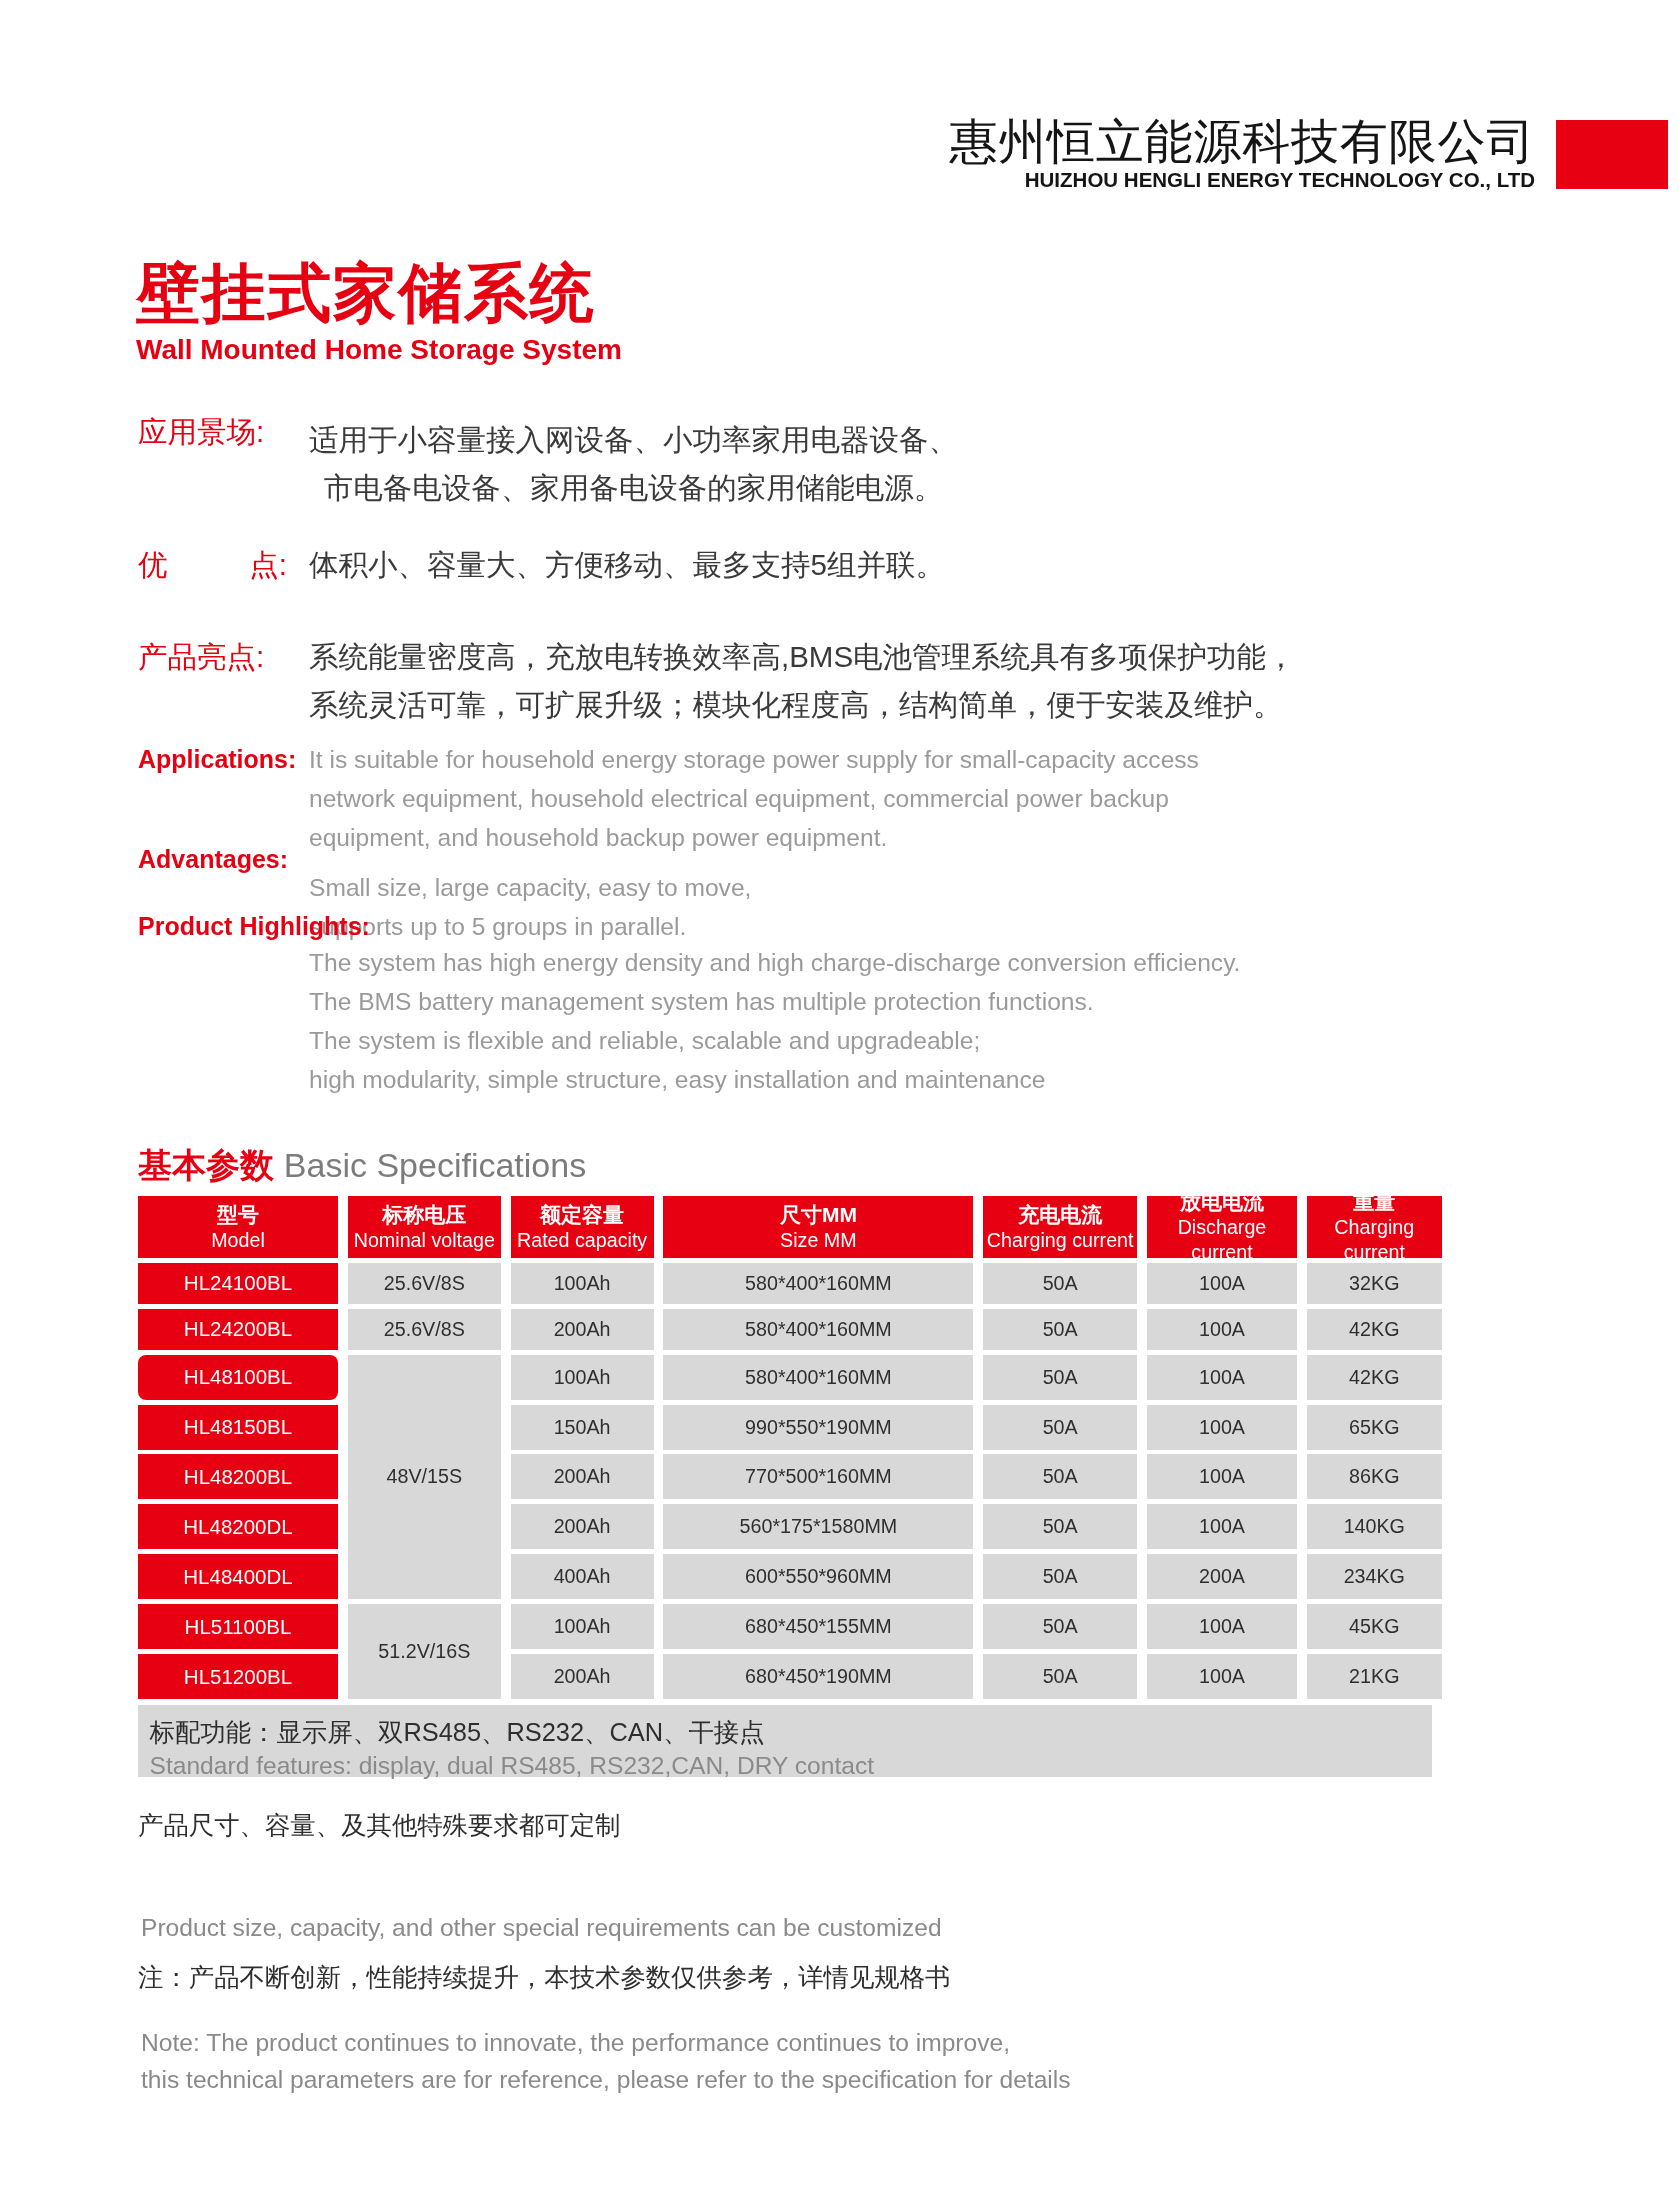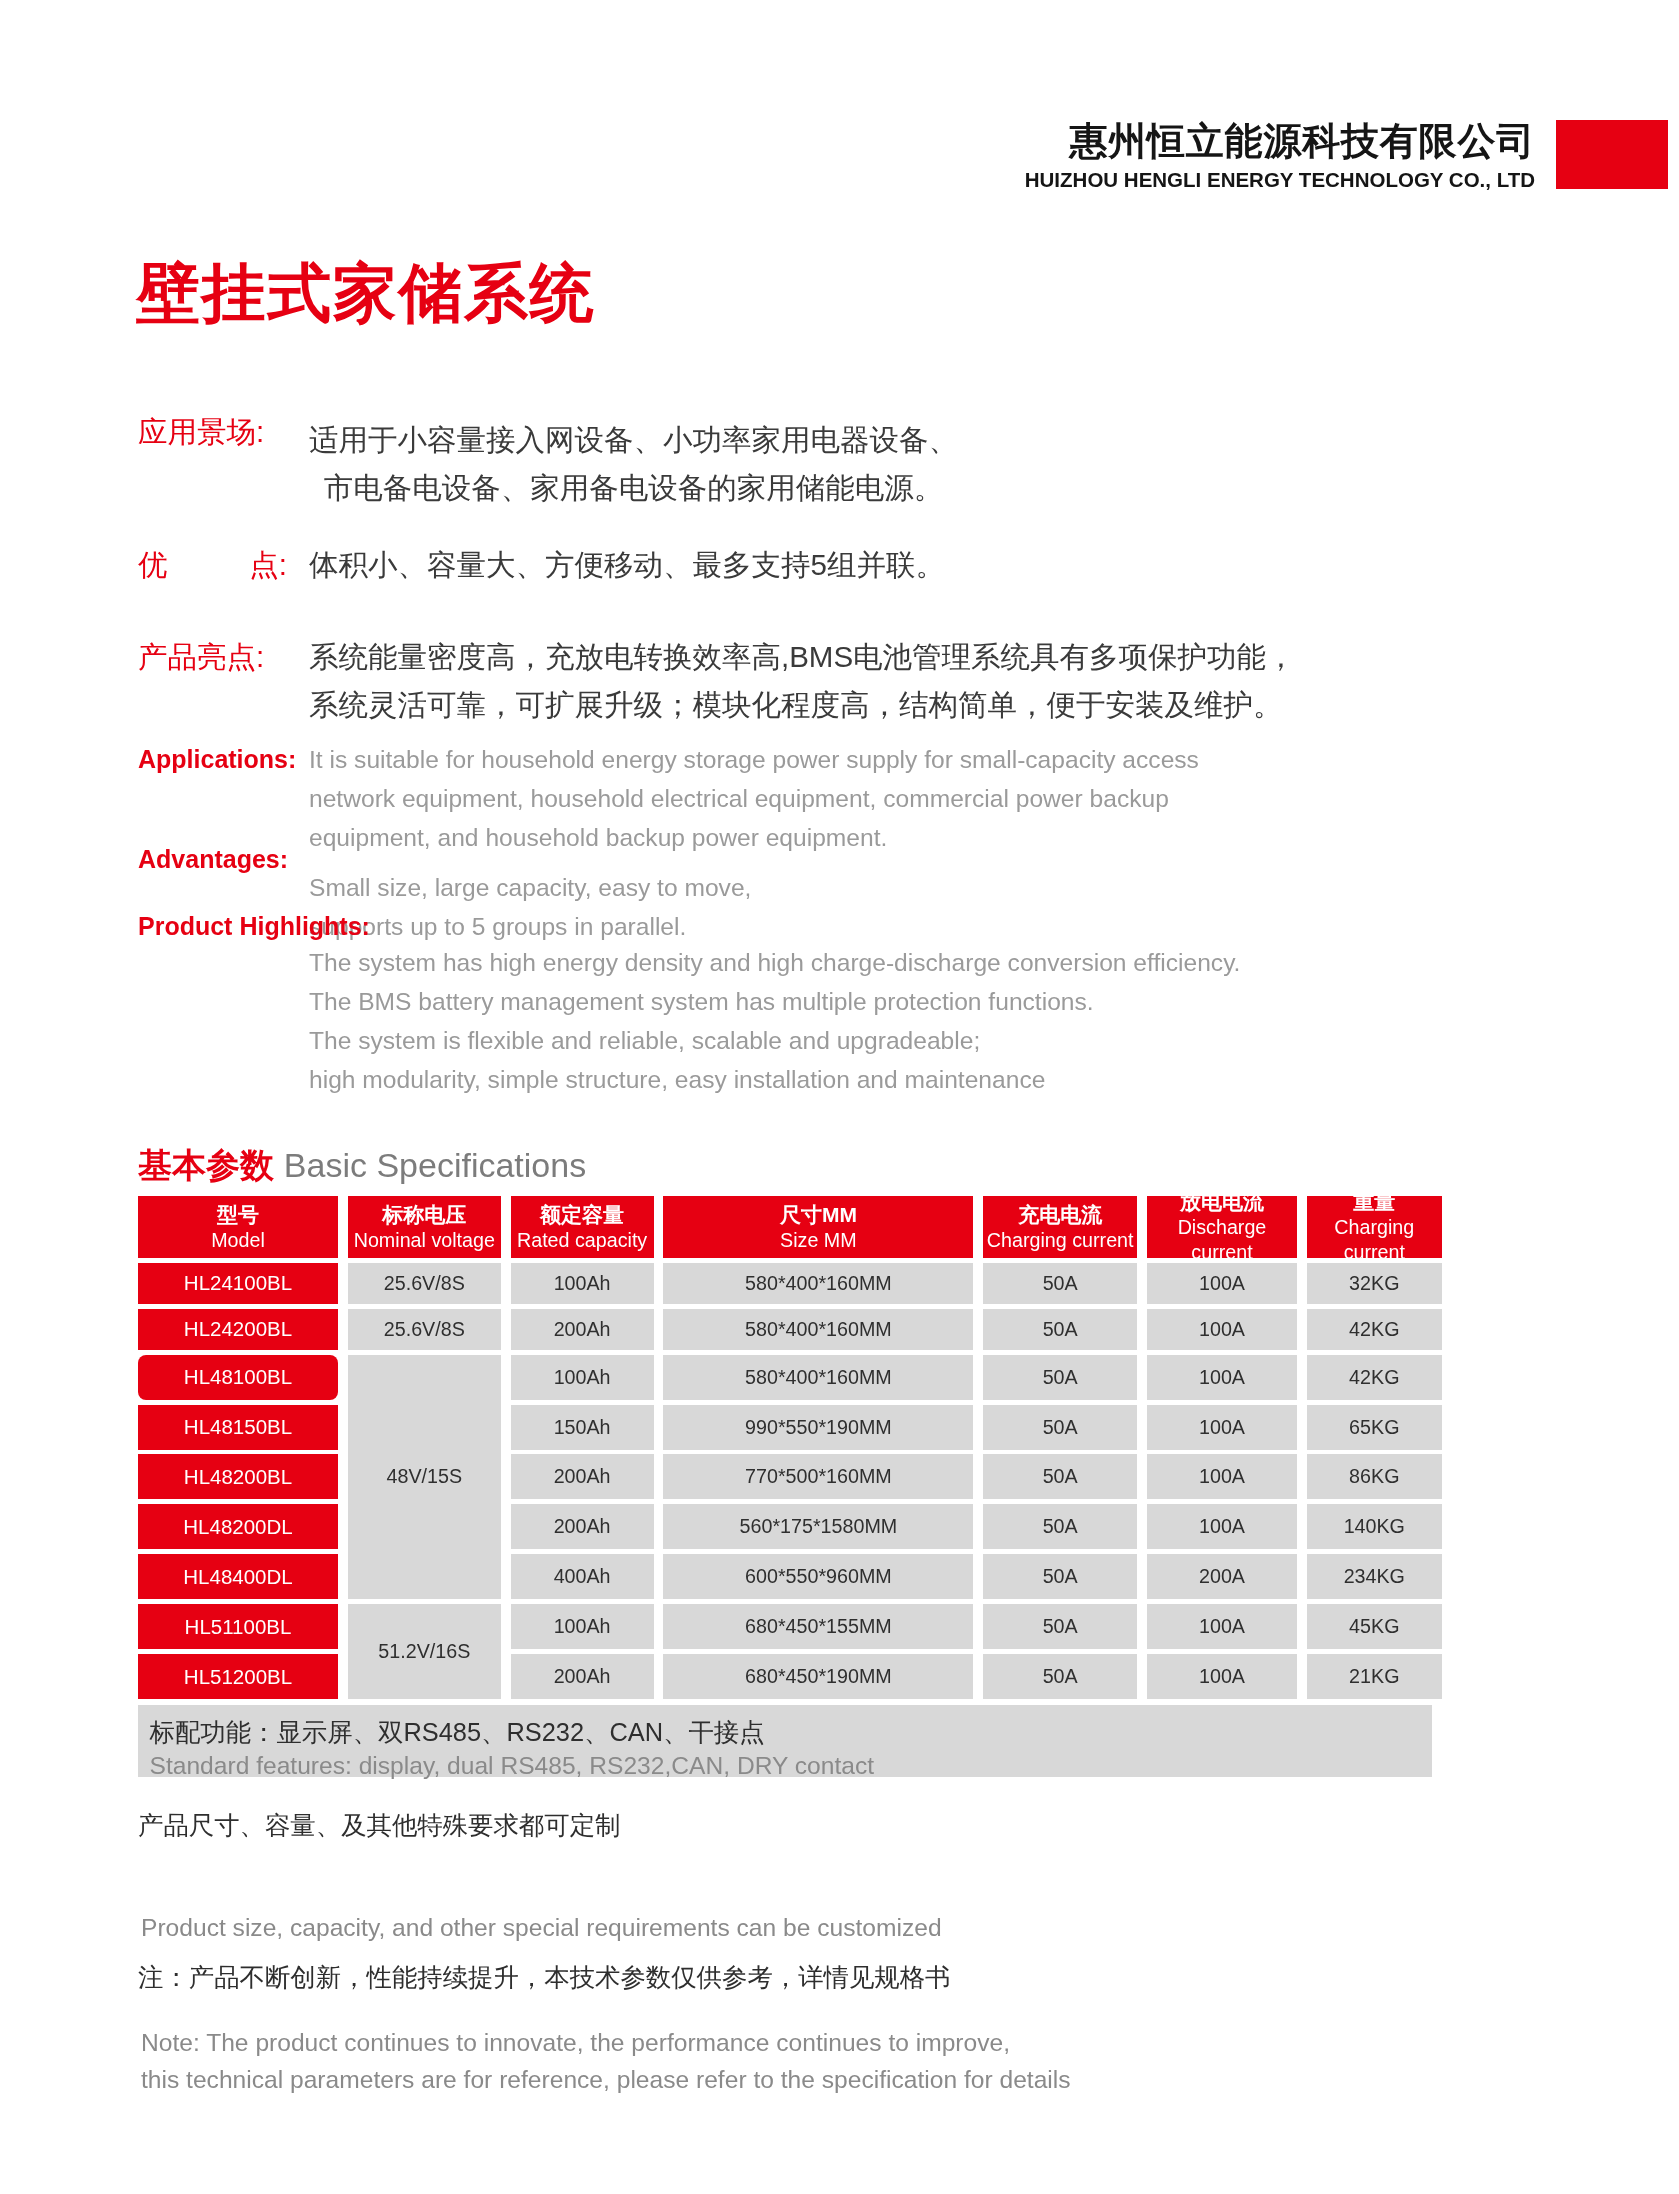--- a/index.html
+++ b/index.html
@@ -2,21 +2,21 @@
 <html style="font-size:13px"><head>
 <meta charset="utf-8">
 <style>
   html,body{margin:0;padding:0;background:#ffffff;}
   .page{
     position:relative;width:1679px;height:2194px;background:#ffffff;
     font-family:"Liberation Sans", sans-serif;overflow:hidden;
   }
   
   .company{position:absolute;top:120px;right:144px;text-align:right;}
-  .company .cn{font-size:38px;font-weight:bold;color:#151515;letter-spacing:0.8px;line-height:43px;}
+  .company .cn{font-size:48px;font-weight:normal;color:#151515;letter-spacing:0.8px;line-height:43px;}
   .company .en{font-size:20.5px;font-weight:bold;color:#151515;letter-spacing:0px;line-height:28px;margin-top:3.3px;}
   .logo-box{position:absolute;top:120px;right:10.7px;width:112px;height:69px;}
   
   .title{position:absolute;left:136px;top:259px;}
   .title .cn{font-size:64px;font-weight:bold;letter-spacing:1.6px;line-height:69px;}
   .title .en{font-size:28px;font-weight:bold;line-height:33px;margin-top:4.9px;}
   
   .sec-label-cn{position:absolute;left:138px;font-size:29.5px;line-height:48px;white-space:nowrap;}
   .sec-body-cn{position:absolute;left:309px;font-size:29.5px;line-height:48px;color:#3a3a3a;white-space:nowrap;}
   .spread{display:flex;justify-content:space-between;width:149px;}
@@ -56,20 +56,21 @@
 <div class="page">
 
   <div class="company">
     <div class="cn">惠州恒立能源科技有限公司</div>
     <div class="en">HUIZHOU HENGLI ENERGY TECHNOLOGY CO., LTD</div>
   </div>
   <div class="logo-box" style="background: rgb(230, 0, 18);"></div>
 
   <div class="title">
     <div class="cn accent" style="color: rgb(230, 0, 18);">壁挂式家储系统</div>
+    <div class="en accent" style="color: rgb(230, 0, 18);">Wall Mounted Home Storage System</div>
   </div>
 
   <div class="sec-label-cn accent" style="top: 408px; color: rgb(230, 0, 18);">应用景场:</div>
   <div class="sec-body-cn" style="top:416px;text-align:center;">
     <div>适用于小容量接入网设备、小功率家用电器设备、</div>
     <div>市电备电设备、家用备电设备的家用储能电源。</div>
   </div>
 
   <div class="sec-label-cn accent spread" style="top: 541px; color: rgb(230, 0, 18);">
     <span>优</span>

